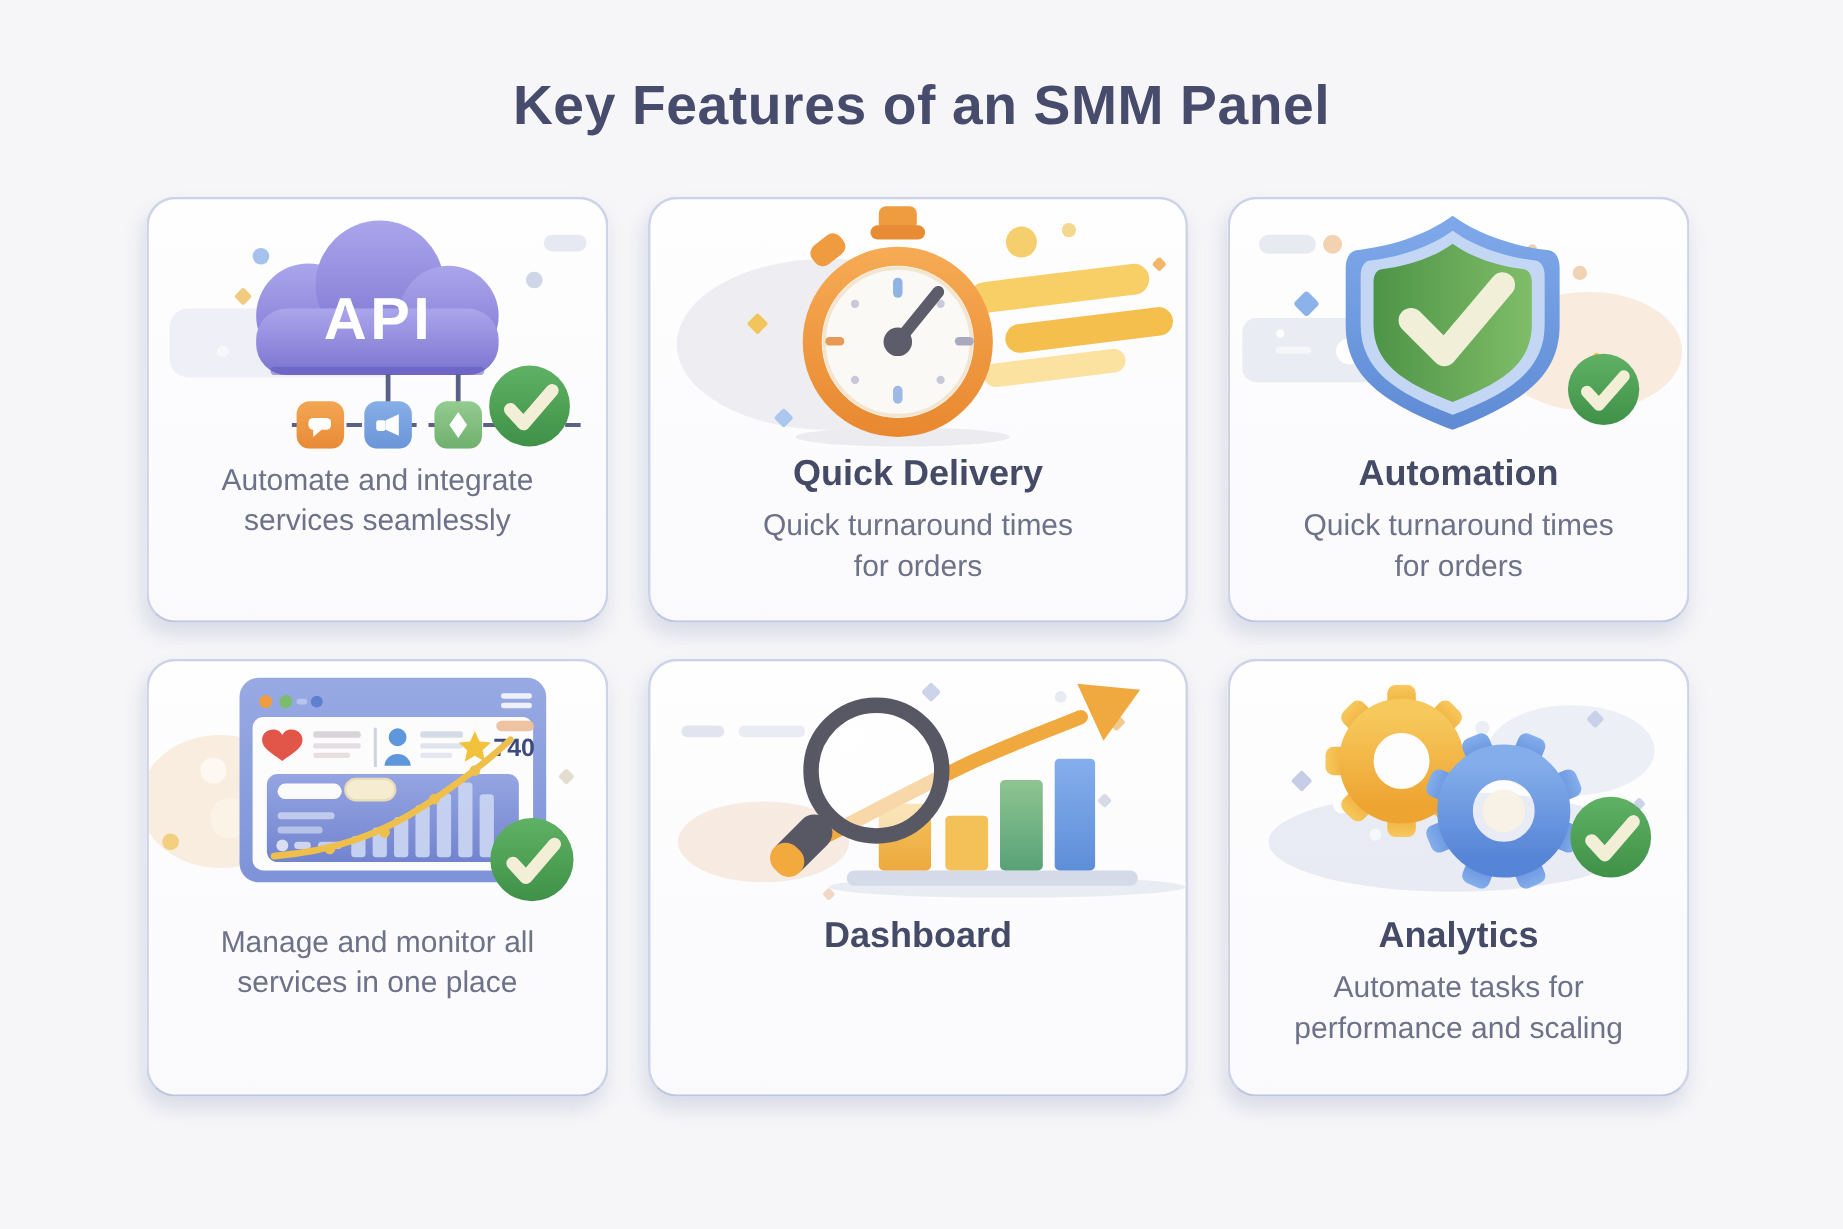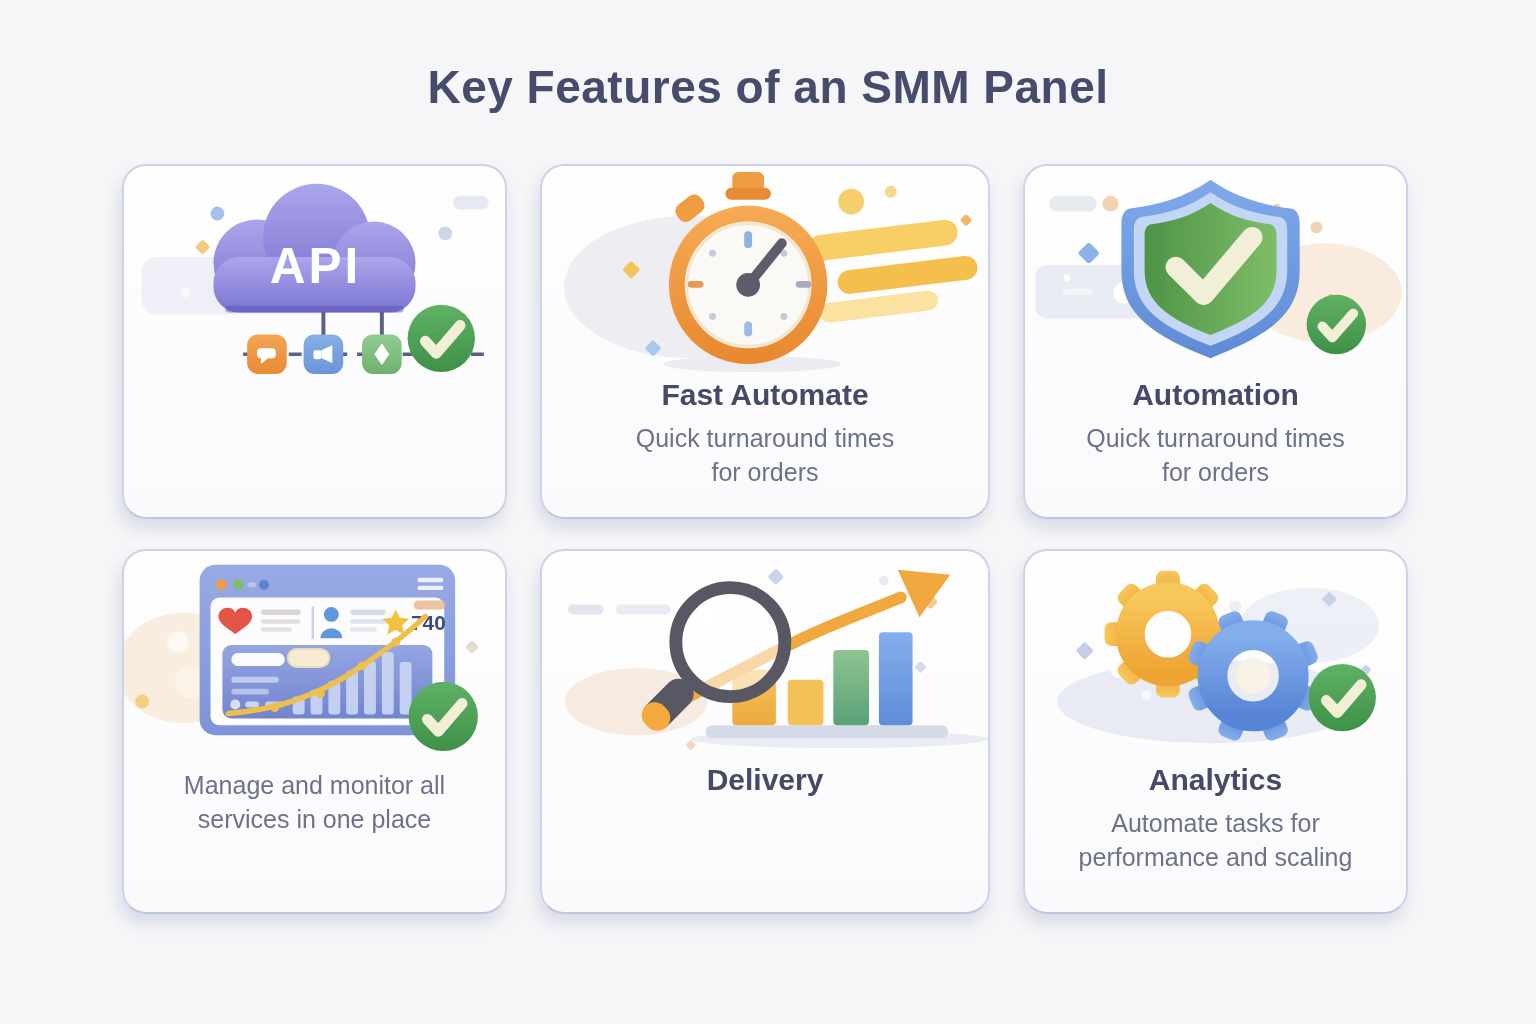--- a/index.html
+++ b/index.html
@@ -117,20 +117,22 @@
           <g>
             <rect x="238" y="170" width="40" height="40" rx="11" fill="url(#c1g)"></rect>
             <path d="M258,179 l7.5,11 -7.5,11 -7.5,-11 z" fill="#ffffff"></path>
           </g>
           <g transform="translate(318,174)">
             <circle r="34" fill="url(#c1gr)"></circle>
             <path d="M-16,3 L-5,15 L19,-13" stroke="#f3efd7" stroke-width="11" fill="none" stroke-linecap="round" stroke-linejoin="round"></path>
           </g>
         </svg>
       </div>
+      <p class="cdesc">Automate and integrate
+services seamlessly</p>
     </section>
 
     <section class="card">
       <div class="art">
         <svg viewBox="0 0 450 210">
           <defs>
             <linearGradient id="c2o" x1="0" y1="0" x2="0" y2="1">
               <stop offset="0" stop-color="#f6ab55"></stop>
                 <stop offset="1" stop-color="#e8882f"></stop>
             </linearGradient>
@@ -165,21 +167,21 @@
             <rect x="147" y="116" width="16" height="7" rx="3.5" fill="#e79a56"></rect>
             <circle cx="244" cy="88" r="3.5" fill="#c8c8d8"></circle>
             <circle cx="244" cy="152" r="3.5" fill="#c8c8d8"></circle>
             <circle cx="172" cy="88" r="3.5" fill="#c8c8d8"></circle>
             <circle cx="172" cy="152" r="3.5" fill="#c8c8d8"></circle>
             <line x1="208" y1="120" x2="242" y2="78" stroke="#5c5c6a" stroke-width="10" stroke-linecap="round"></line>
             <circle cx="208" cy="120" r="12" fill="#5c5c6a"></circle>
           </g>
         </svg>
       </div>
-      <h2 class="ctitle">Fast Automate</h2>
+      <h2 class="ctitle">Quick Delivery</h2>
       <p class="cdesc">Quick turnaround times
 for orders</p>
     </section>
 
     <section class="card">
       <div class="art">
         <svg viewBox="0 0 380 210">
           <defs>
             <linearGradient id="c3b" x1="0" y1="0" x2="0" y2="1">
               <stop offset="0" stop-color="#7fa9ea"></stop>
@@ -352,21 +354,21 @@
             <circle cx="190" cy="92" r="55" fill="#ffffff" opacity=".55"></circle>
             <circle cx="168" cy="66" r="10" fill="#ffffff" opacity=".85"></circle>
             <circle cx="190" cy="92" r="55" fill="none" stroke="#585864" stroke-width="13"></circle>
             <g transform="translate(151,131) rotate(45)">
               <rect x="-15" y="4" width="30" height="58" rx="14" fill="#585864"></rect>
               <rect x="-15" y="38" width="30" height="26" rx="13" fill="#f2a93d"></rect>
             </g>
           </g>
         </svg>
       </div>
-      <h2 class="ctitle">Delivery</h2>
+      <h2 class="ctitle">Dashboard</h2>
     </section>
 
     <section class="card">
       <div class="art">
         <svg viewBox="0 0 380 210">
           <defs>
             <linearGradient id="c6y" x1="0" y1="0" x2="0" y2="1">
               <stop offset="0" stop-color="#f7c85c"></stop>
                 <stop offset="1" stop-color="#eda431"></stop>
             </linearGradient>

